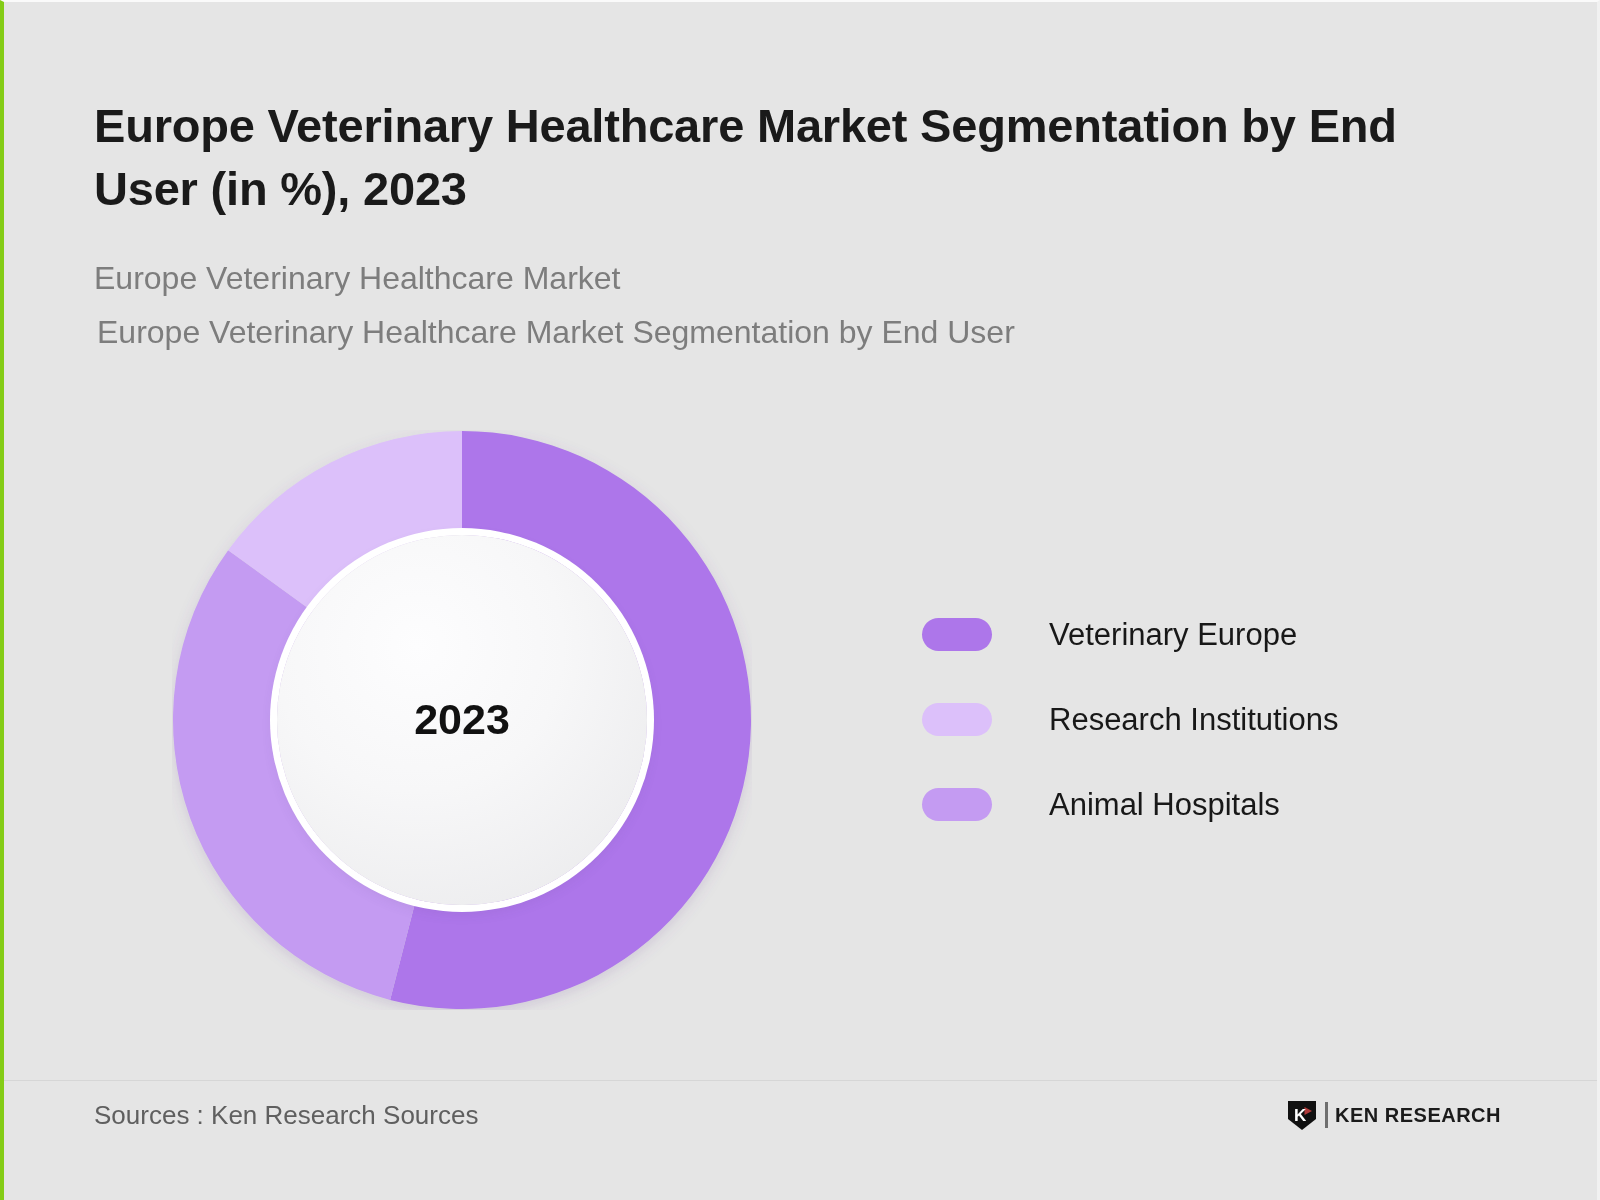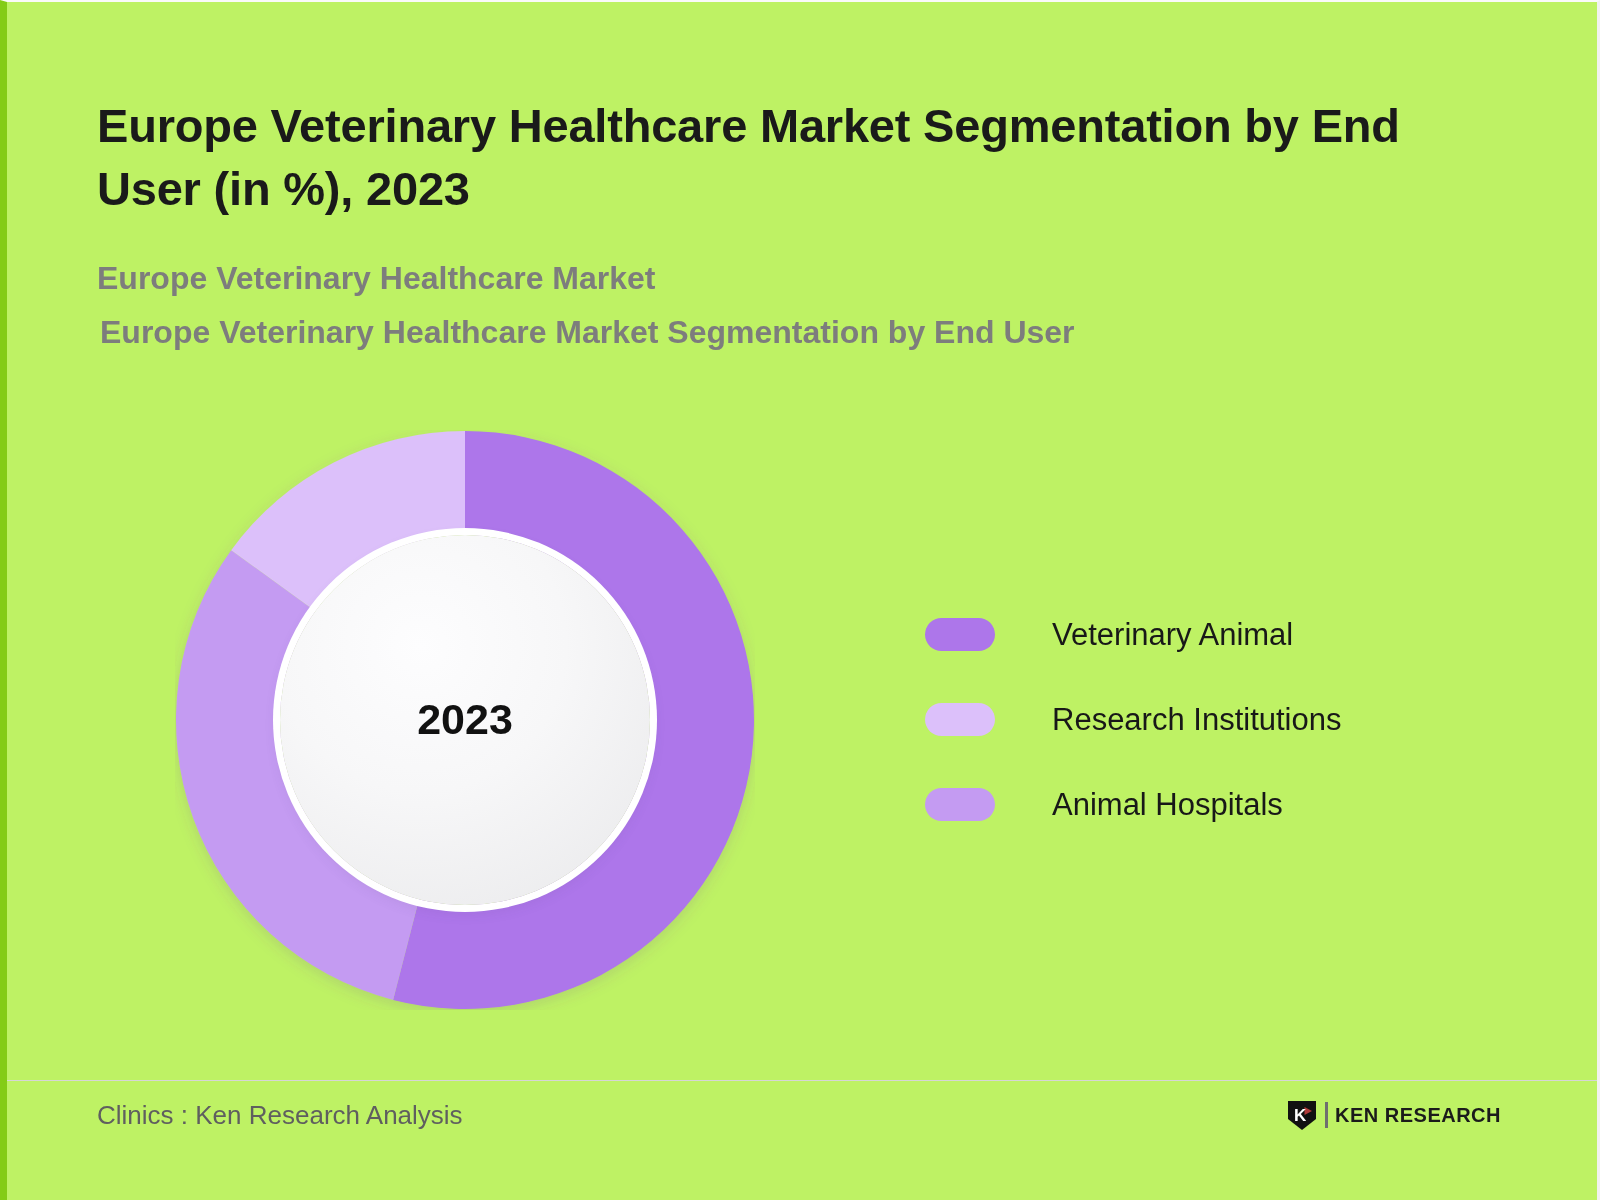--- a/index.html
+++ b/index.html
@@ -11,23 +11,23 @@
     width: 1600px;
     height: 1200px;
     font-family: "Liberation Sans", sans-serif;
     overflow: hidden;
   }
 
   #slide {
     position: relative;
     width: 1600px;
     height: 1200px;
-    background: #bef264;
+    background: #e5e5e5;
     box-sizing: border-box;
-    border-left: 7px solid #84cc16;
+    border-left: 4px solid #84cc16;
     border-right: 3px solid #f1f1f1;
     border-top: 2px solid #fafafa;
     overflow: hidden;
   }
 
   
   #title {
     position: absolute;
     left: 90px;
     top: 62px;
@@ -42,21 +42,21 @@
   #subtitle-block {
     position: absolute;
     left: 90px;
     top: 250px;
     width: 1300px;
   }
   .subtitle-line {
     font-size: 32px;
     line-height: 1.68;
     color: #7d7d7d;
-    font-weight: bold;
+    font-weight: normal;
   }
   .subtitle-line.second {
     padding-left: 3px;
   }
 
   
   #chart-area {
     position: absolute;
     left: 0;
     top: 400px;
@@ -209,37 +209,37 @@
       </svg>
 
       <div id="donut-center">
         <div id="center-value">2023</div>
       </div>
     </div>
 
     <div id="legend">
       <div class="legend-row">
         <span class="legend-swatch" style="background: rgb(173, 118, 234);"></span>
-        <span class="legend-label">Veterinary Animal</span>
+        <span class="legend-label">Veterinary Europe</span>
       </div>
       <div class="legend-row">
         <span class="legend-swatch" style="background: rgb(220, 192, 250);"></span>
         <span class="legend-label">Research Institutions</span>
       </div>
       <div class="legend-row">
         <span class="legend-swatch" style="background: rgb(196, 155, 242);"></span>
         <span class="legend-label">Animal Hospitals</span>
       </div>
     </div>
 
   </div>
 
   <div id="footer-rule"></div>
 
-  <div id="source-text">Clinics : Ken Research Analysis</div>
+  <div id="source-text">Sources : Ken Research Sources</div>
 
   <div id="logo">
     <span id="logo-mark">
       <svg viewBox="0 0 30 31" width="30" height="31">
         <path d="M1 1 H29 V19 L15 30 L1 19 Z" fill="#111111"></path>
         <path d="M17.5 7 L25 11 L17.5 15 Z" fill="#b03a3a"></path>
         <text x="7" y="21" font-family="Liberation Sans, sans-serif" font-size="17" font-weight="bold" fill="#ffffff">K</text>
       </svg>
     </span>
     <span id="logo-divider"></span>

